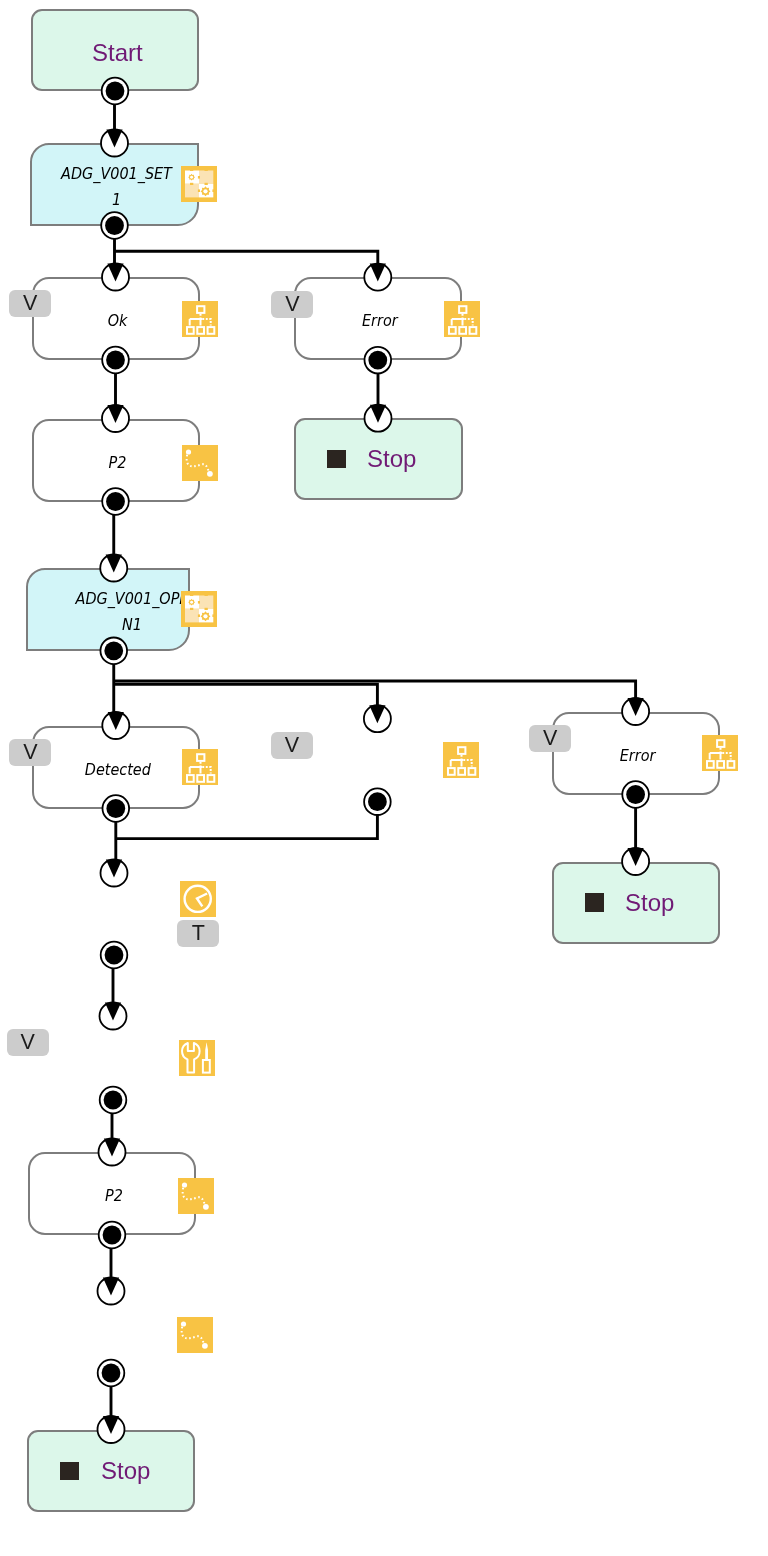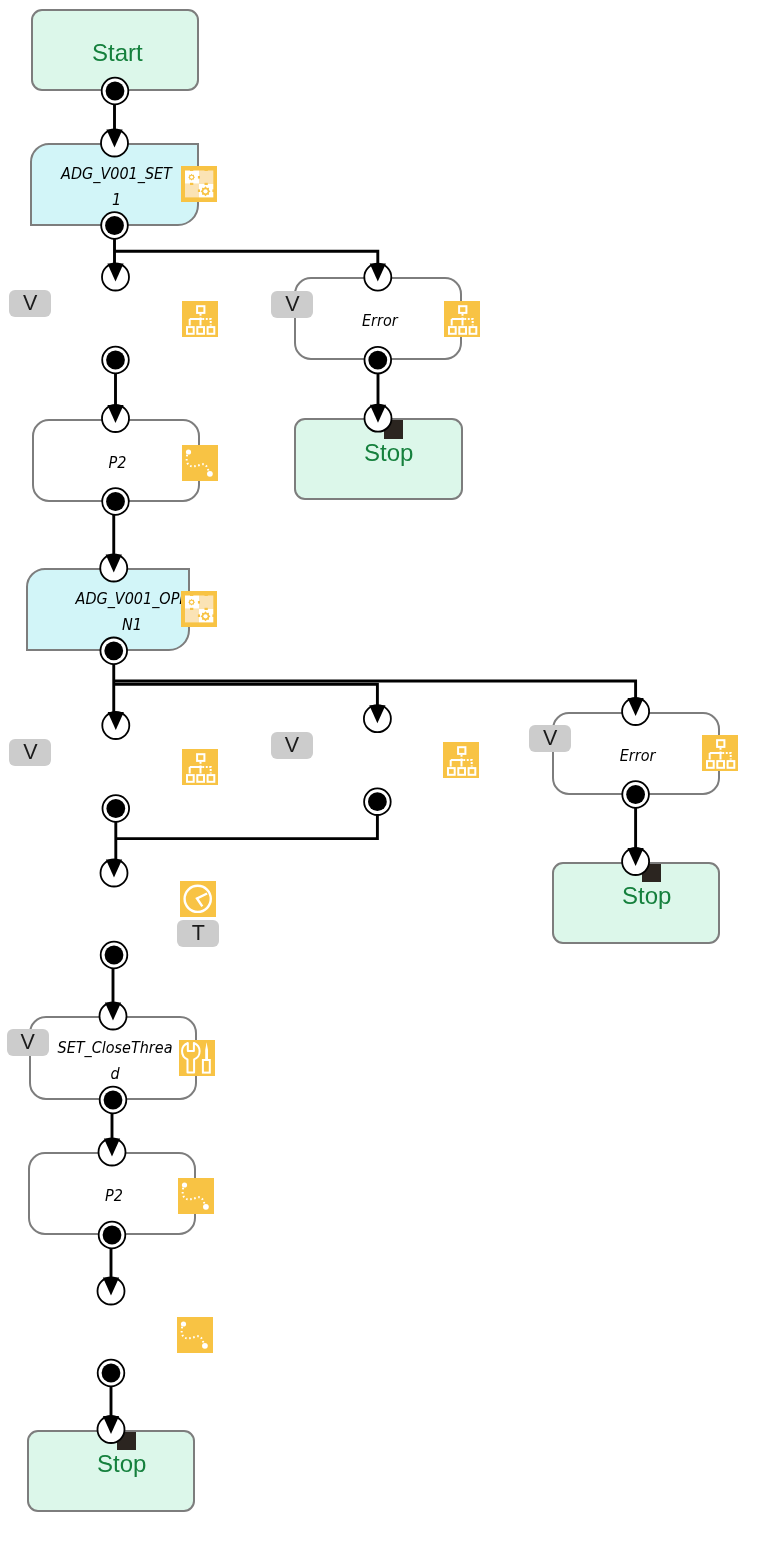--- a/index.html
+++ b/index.html
@@ -12,24 +12,24 @@
   .node{position:absolute;box-sizing:border-box;border:2px solid #7d7d7d;background:#fff;
         display:flex;align-items:center;justify-content:center;}
   .node.start,.node.stop{background:#dcf7ea;border-radius:11px;}
   .node.step{background:#ffffff;border-radius:17px;}
   .node.action{background:#d2f5f8;border-radius:19px 0 21px 0;}
 
   .nlabel{font-family:"DejaVu Sans",sans-serif;font-stretch:condensed;font-style:italic;
           font-size:16px;color:#000000;line-height:26.4px;text-align:center;
           display:inline-block;max-width:118px;word-break:break-all;overflow-wrap:anywhere;
           position:relative;left:2px;top:3px;}
-  .slabel{font-family:"Liberation Sans",sans-serif;font-size:24px;color:#15803d;
+  .slabel{font-family:"Liberation Sans",sans-serif;font-size:24px;color:#701a75;
           -webkit-font-smoothing:antialiased;will-change:transform;}
   .node.start .slabel{position:relative;left:2px;top:3px;}
-  .node.stop{justify-content:flex-start;flex-direction:column;}
+  .node.stop{justify-content:flex-start;}
   .node.stop .sq{margin-left:31px;width:19px;height:18.4px;background:#2b2520;flex:none;}
   .node.stop .slabel{margin-left:21.8px;}
 
   .icon{position:absolute;width:36px;height:36px;}
   .icon svg{display:block;width:36px;height:36px;}
   .badge{position:absolute;background:#cccccc;border-radius:6px;
        display:flex;align-items:center;justify-content:center;
        font-family:"Liberation Sans",sans-serif;font-size:21.5px;color:#1b1b1b;}
 </style>
 </head>
@@ -53,42 +53,45 @@
       <path d="M 113.75 681.0 L 635.6 681.0 L 635.6 700.5" stroke="#000" stroke-width="2.9" fill="none" stroke-linejoin="miter"></path>
       <path d="M 115.8 820.8 L 115.8 862.0" stroke="#000" stroke-width="2.9" fill="none"></path>
       <path d="M 377.4 814.0 L 377.4 838.6 L 115.8 838.6" stroke="#000" stroke-width="2.9" fill="none" stroke-linejoin="miter"></path>
     </svg>
 <div class="node start" style="left:31.0px;top:9.0px;width:168px;height:82px;">
 <span class="slabel">Start</span>
 </div>
 <div class="node action" style="left:30.0px;top:143.0px;width:169px;height:82.5px;">
 <span class="nlabel">ADG_V001_SET1</span>
 </div>
+<div class="node step" style="left:31.5px;top:277.0px;width:168px;height:83px;">
+<span class="nlabel">Ok</span>
+</div>
 <div class="node step" style="left:293.8px;top:277.1px;width:168px;height:83px;">
 <span class="nlabel">Error</span>
 </div>
 <div class="node step" style="left:31.5px;top:418.5px;width:168px;height:83px;">
 <span class="nlabel">P2</span>
 </div>
 <div class="node stop" style="left:293.5px;top:418.2px;width:169px;height:82px;">
 <span class="sq"></span>
 <span class="slabel">Stop</span>
 </div>
 <div class="node action" style="left:26px;top:568.0px;width:164px;height:82.8px;padding-left:44px;">
 <span class="nlabel">ADG_V001_OPEN1</span>
 </div>
+<div class="node step" style="left:31.8px;top:725.5px;width:168px;height:83px;">
+<span class="nlabel">Detected</span>
+</div>
 <div class="node step" style="left:551.6px;top:711.5px;width:168px;height:83px;">
 <span class="nlabel">Error</span>
 </div>
 <div class="node stop" style="left:551.6px;top:861.5px;width:168px;height:82px;">
 <span class="sq"></span>
 <span class="slabel">Stop</span>
-</div>
-<div class="node step" style="left:29.0px;top:1016.0px;width:168px;height:84px;">
-<span class="nlabel">SET_CloseThread</span>
 </div>
 <div class="node step" style="left:28.0px;top:1152.0px;width:168px;height:83px;">
 <span class="nlabel">P2</span>
 </div>
 <div class="node stop" style="left:27.0px;top:1429.5px;width:168px;height:82.5px;">
 <span class="sq"></span>
 <span class="slabel">Stop</span>
 </div>
 <svg id="ports" style="position:absolute;left:0;top:0;width:768px;height:1556px;" viewBox="0 0 768 1556">
       <g>

